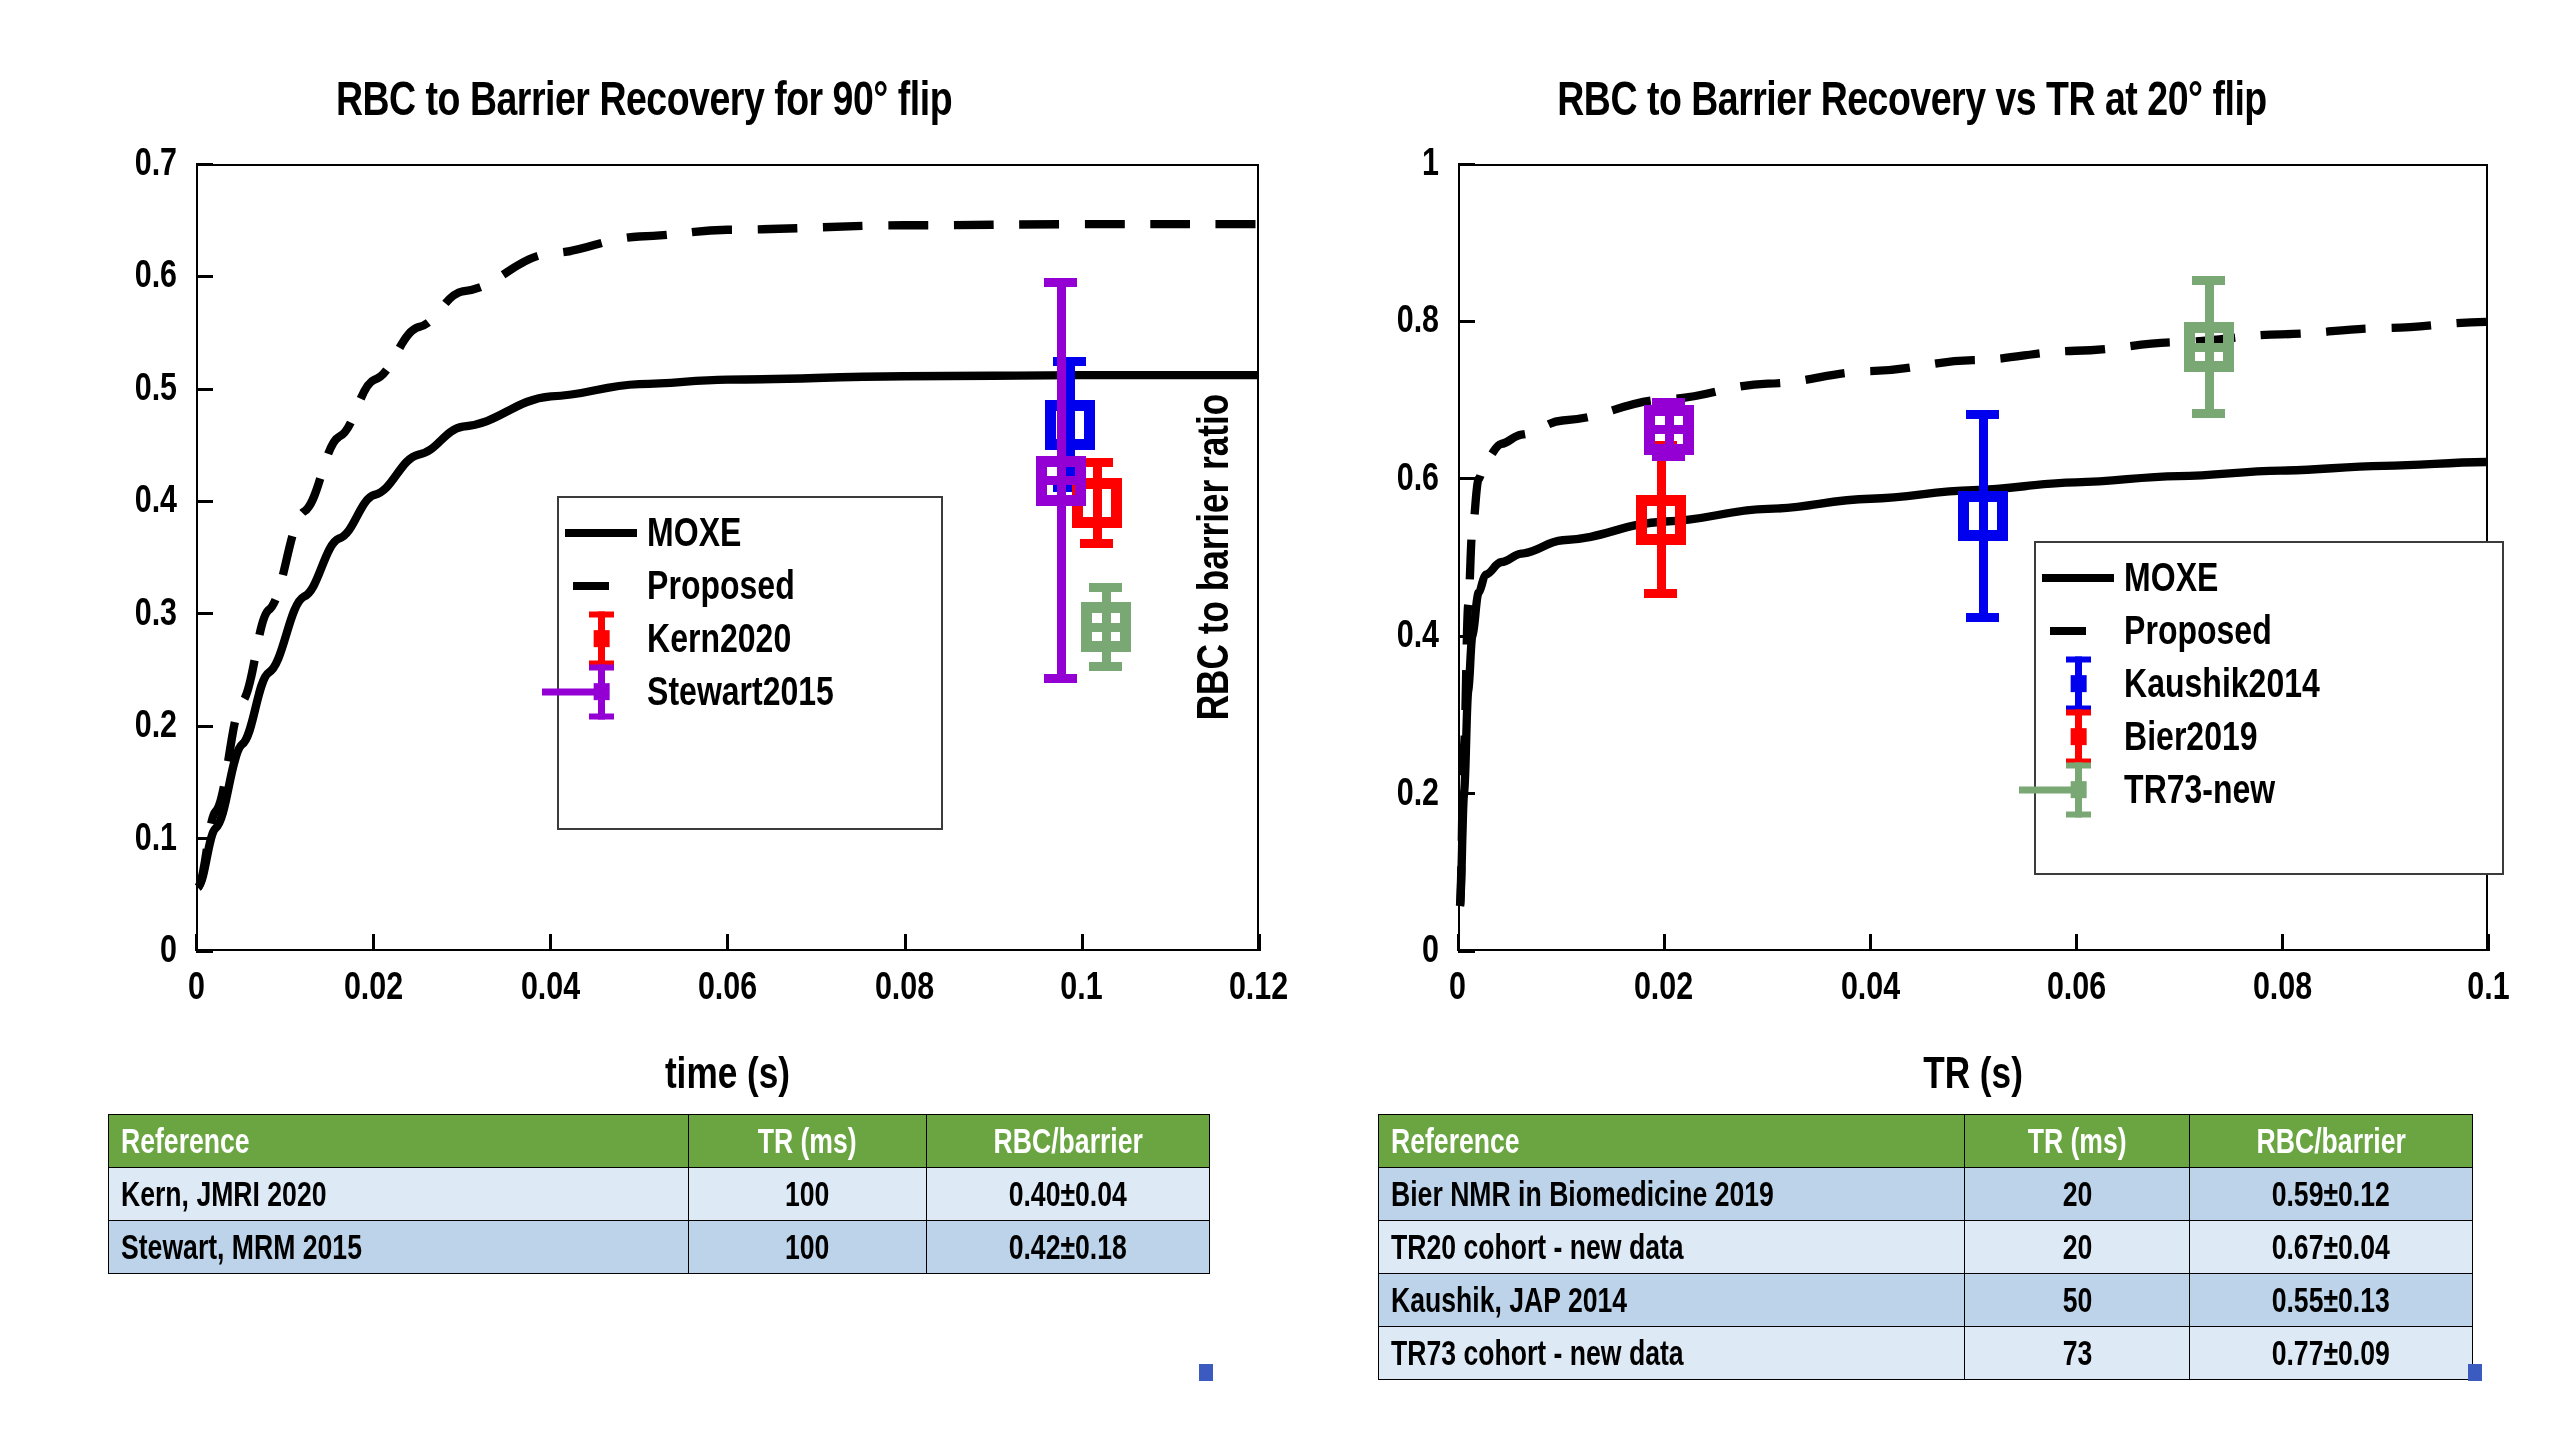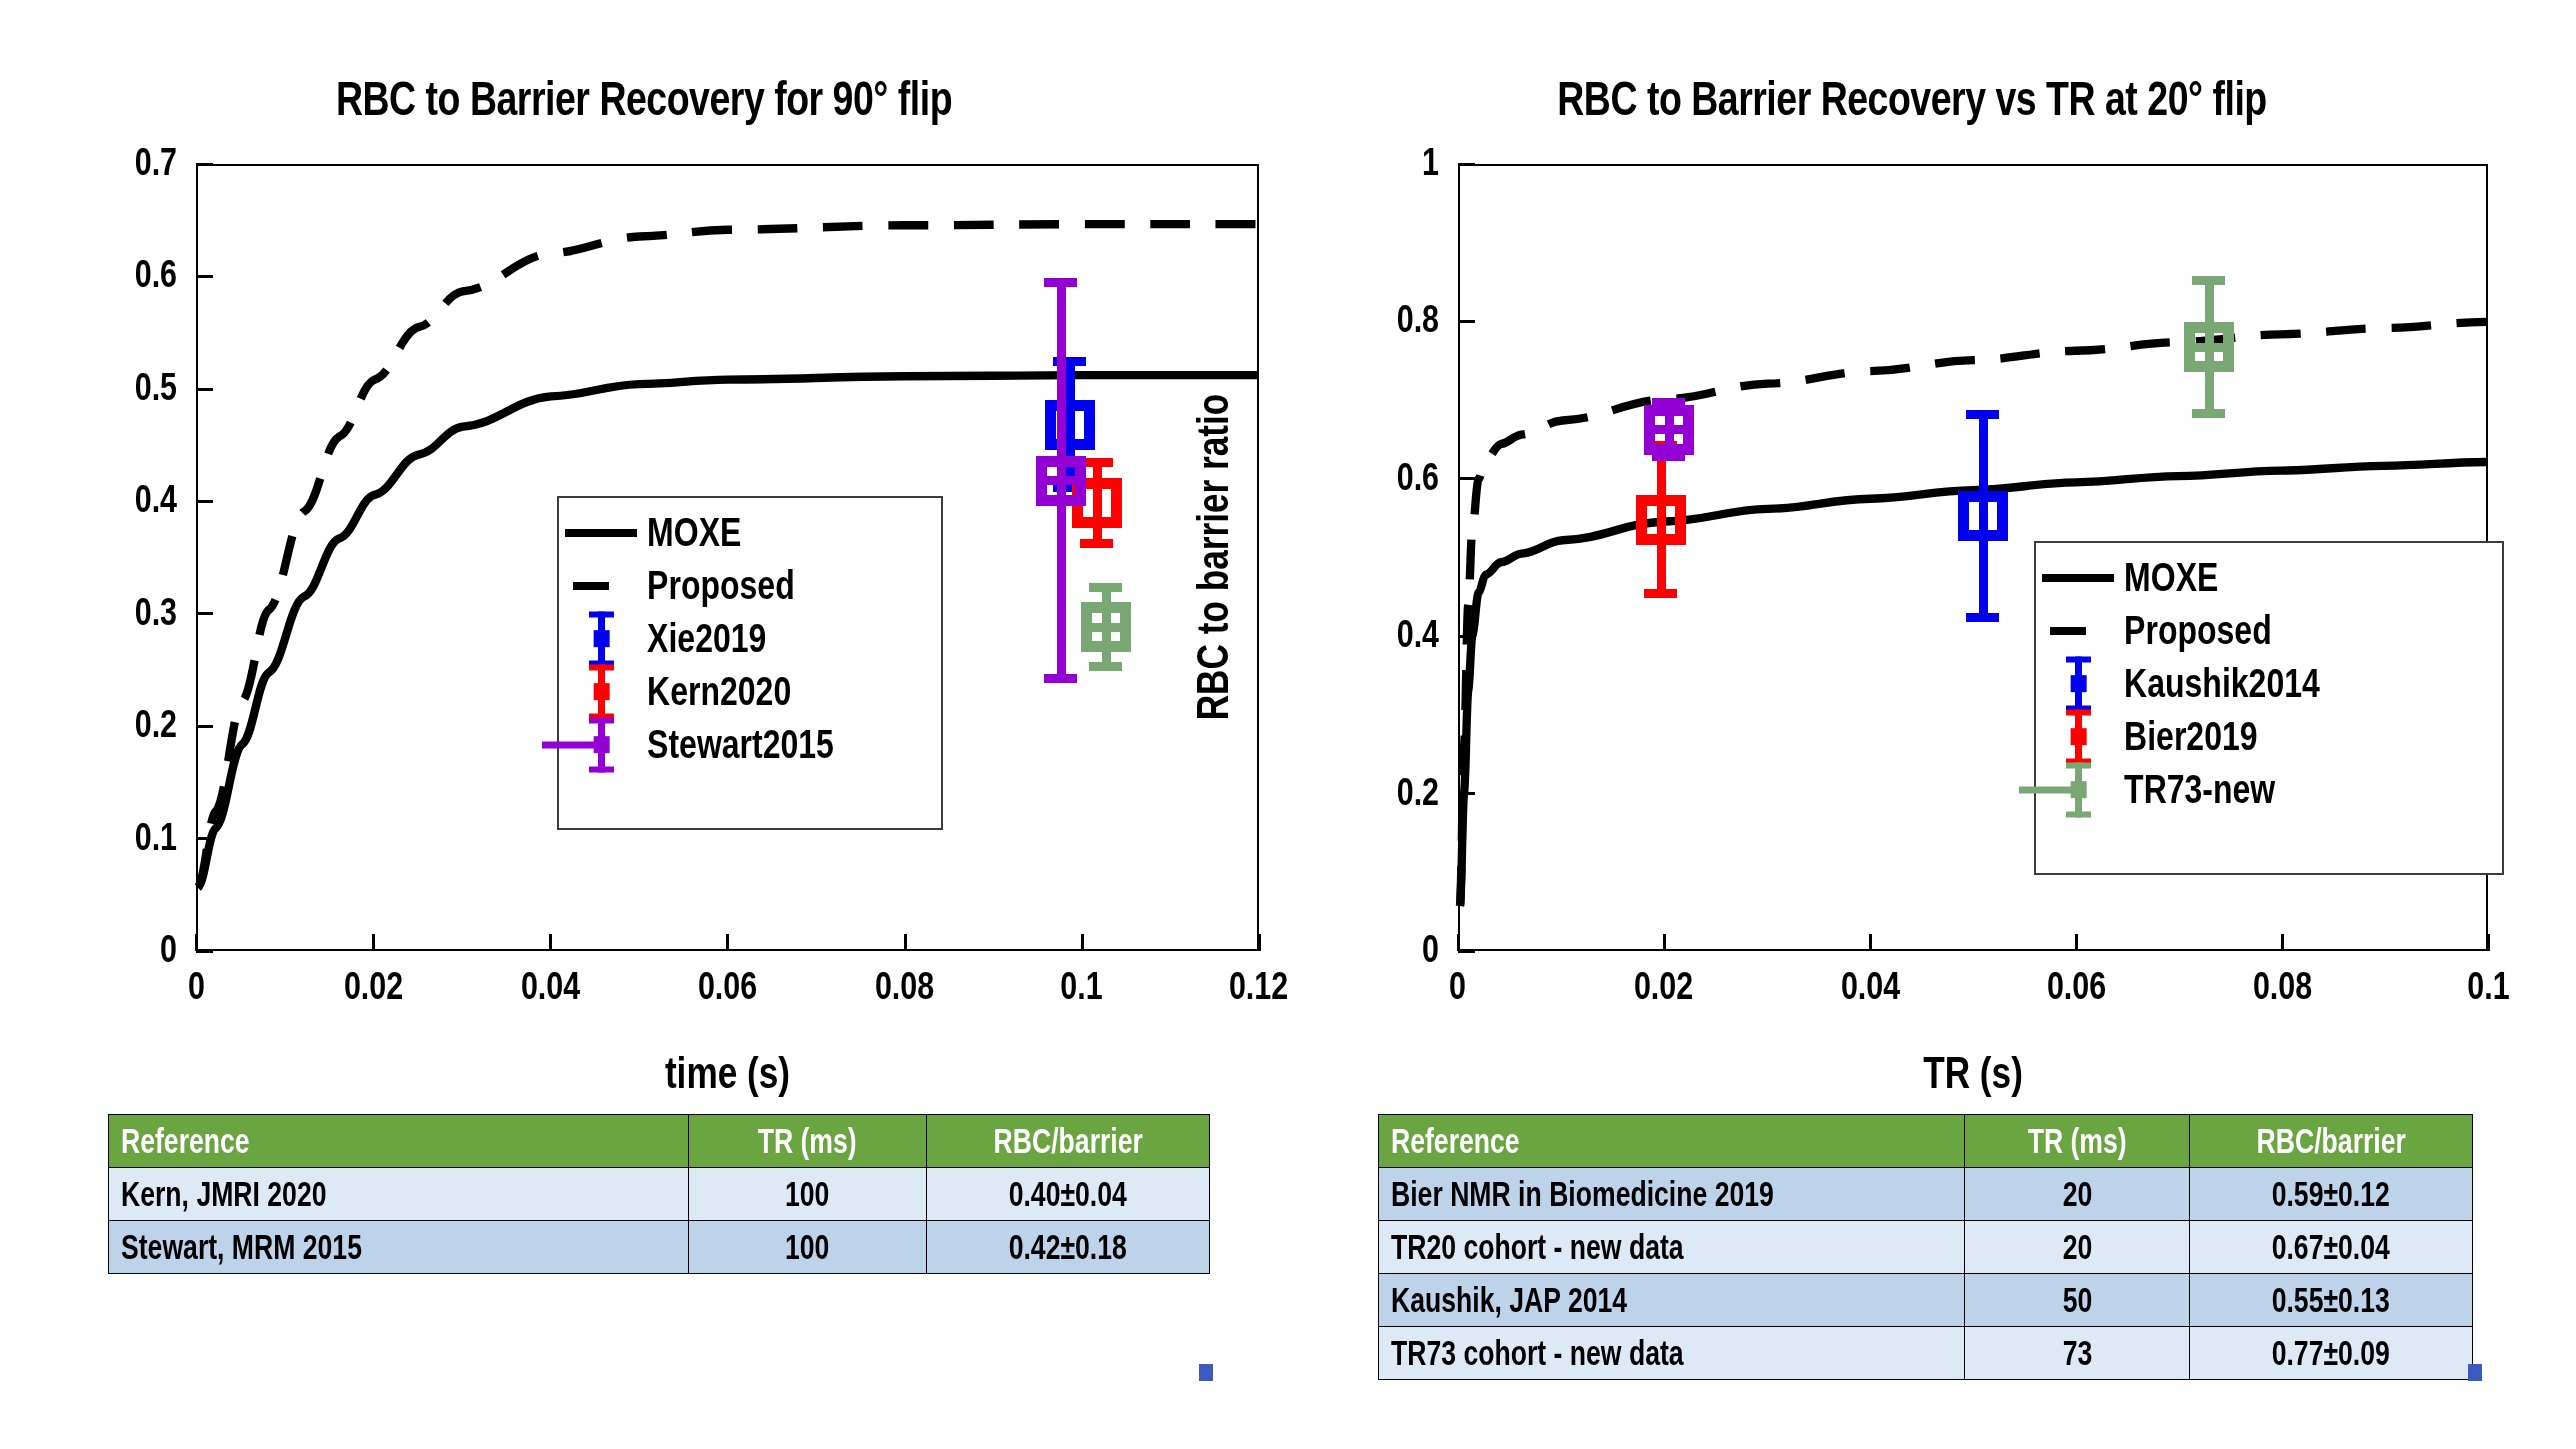--- a/index.html
+++ b/index.html
@@ -170,31 +170,20 @@
         </div>
         <div class="legrow" style="--rh: 53px;">
           <div class="legkey">
             <div class="key-dash" style="background: rgb(0, 0, 0);"></div>
           </div>
           <div class="legtxt">Proposed</div>
         </div>
         <div class="legrow" style="--rh: 53px;">
           <div class="legkey">
             <div class="key-eb" style="width: 64px; height: 55px;">
-              <div class="v" style="background: rgb(0, 0, 238);"></div>
-              <div class="cap-t" style="background: rgb(0, 0, 238);"></div>
-              <div class="cap-b" style="background: rgb(0, 0, 238);"></div>
-              <div class="sq" style="background: rgb(0, 0, 238);"></div>
-            </div>
-          </div>
-          <div class="legtxt">Xie2019</div>
-        </div>
-        <div class="legrow" style="--rh: 53px;">
-          <div class="legkey">
-            <div class="key-eb" style="width: 64px; height: 55px;">
               <div class="v" style="background: rgb(255, 0, 0);"></div>
               <div class="cap-t" style="background: rgb(255, 0, 0);"></div>
               <div class="cap-b" style="background: rgb(255, 0, 0);"></div>
               <div class="sq" style="background: rgb(255, 0, 0);"></div>
             </div>
           </div>
           <div class="legtxt">Kern2020</div>
         </div>
         <div class="legrow" style="--rh: 53px;">
           <div class="legkey">

